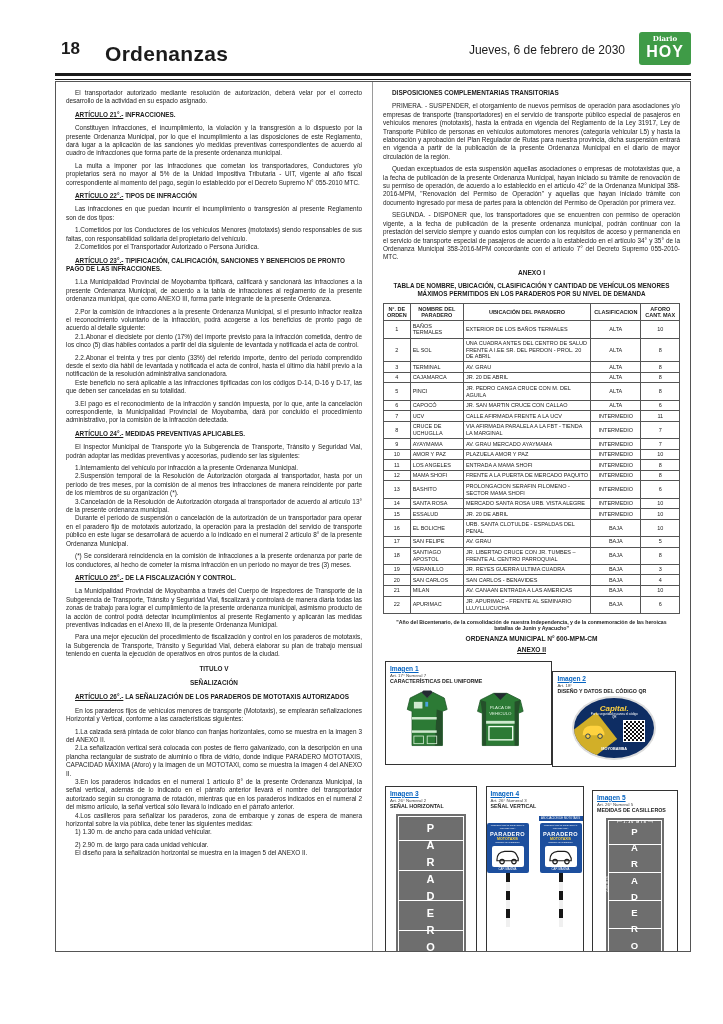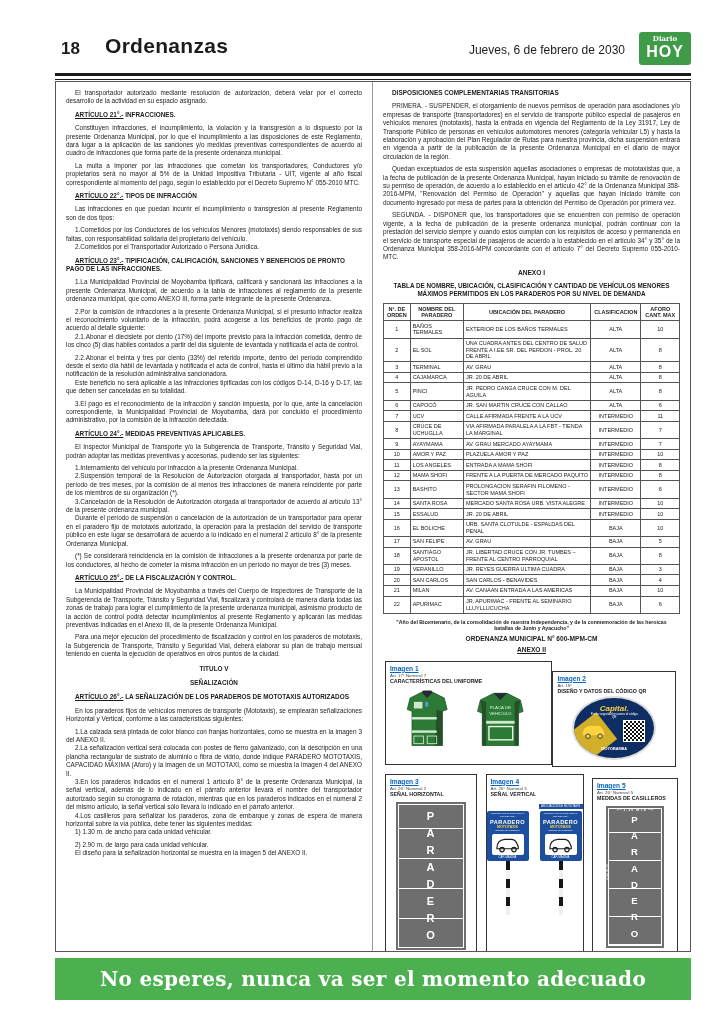--- a/index.html
+++ b/index.html
@@ -2,21 +2,21 @@
 <html><head>
 <meta charset="utf-8">
 <style>
   html,body{margin:0;padding:0;background:#e9e9e6;}
   .page{position:relative;width:723px;height:1024px;background:#ffffff;
         font-family:"Liberation Sans",sans-serif;color:#1c1c1c;overflow:hidden;}
 
   
   .hdr{position:absolute;top:30px;left:55px;width:636px;height:42px;}
   .pagenum{position:absolute;left:6px;top:9px;font-size:17px;font-weight:bold;}
-  .section{position:absolute;left:50px;top:4px;font-size:21px;font-weight:bold;letter-spacing:.3px;}
+  .section{position:absolute;left:50px;top:12px;font-size:21px;font-weight:bold;letter-spacing:.3px;}
   .date{position:absolute;right:66px;top:13px;font-size:12px;}
   .logo{position:absolute;right:0;top:2px;width:52px;height:33px;background:#3f9b47;
         border-radius:3px;color:#fff;text-align:center;}
   .logo .t{font-size:7px;font-weight:bold;line-height:9px;padding-top:2px;font-family:"DejaVu Serif",serif;}
   .logo .m{font-family:Liberation Sans, sans-serif;font-size:16px;font-weight:bold;line-height:17px;letter-spacing:1px;}
   .rule{position:absolute;top:73px;left:55px;width:636px;height:3px;
         border-top:3px solid #1a1a1a;border-bottom:1px solid #1a1a1a;}
 
   
   .frame{position:absolute;top:81px;left:55px;width:636px;height:871px;border:1px solid #555;
@@ -365,21 +365,21 @@
             <path d="M106 7 L113 14 L120 7 Z" fill="#232a31"></path>
             <path d="M92 14 L94 28 L94 62 L98 62 L98 16 Z" fill="#24502a"></path>
             <path d="M134 14 L132 28 L132 62 L128 62 L128 16 Z" fill="#24502a"></path>
             <text x="113" y="24" font-size="4.6" fill="#dff2df" text-anchor="middle" font-family="Liberation Sans, sans-serif">PLACA DE</text>
             <text x="113" y="30" font-size="4.6" fill="#dff2df" text-anchor="middle" font-family="Liberation Sans, sans-serif">VEHICULO</text>
             <rect x="98" y="36" width="30" height="3" fill="#cfe9cf"></rect>
             <rect x="101" y="42" width="25" height="14" fill="none" stroke="#f2fff2" stroke-width="1.4"></rect>
           </svg>
         </figure>
 
-        <figure class="figbox fig2" style="margin:10px 2px 0 0">
+        <figure class="figbox fig2" style="margin:10px 2px 12px 0">
           <div class="imglabel">Imagen 2</div>
           <div class="imgref">Art. 18°</div>
           <div class="imgtitle">DISEÑO Y DATOS DEL CÓDIGO QR</div>
           <div class="sticker">
             <div class="stripe"></div>
             <div class="cap-brand">Capital.</div>
             <div class="cap-sub">Por tu seguridad escanea el código QR</div>
             <svg class="moto-y" width="26" height="18" viewBox="0 0 30 20">
               <path d="M2 14 q0 -9 9 -10 h8 q4 0 6 4 l2 4 v3 h-25 z" fill="#ffd23f"></path>
               <circle cx="8" cy="16" r="2.6" fill="#ffd23f" stroke="#0e2d63" stroke-width="1"></circle>
@@ -465,17 +465,14 @@
               <span>D</span>
               <span>E</span>
               <span>R</span>
               <span>O</span>
             </div>
         </figure>
       </div>
     </section>
   </div>
 
-  <footer class="banner">
-    <span>No esperes, nunca va ser el momento adecuado</span>
-  </footer>
 
 </div>
 
 </body></html>

